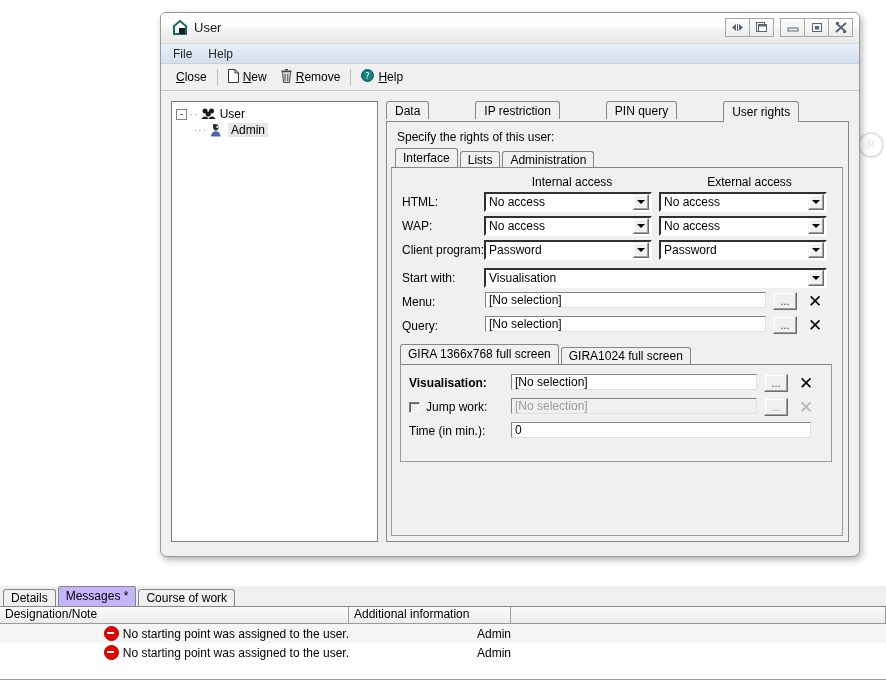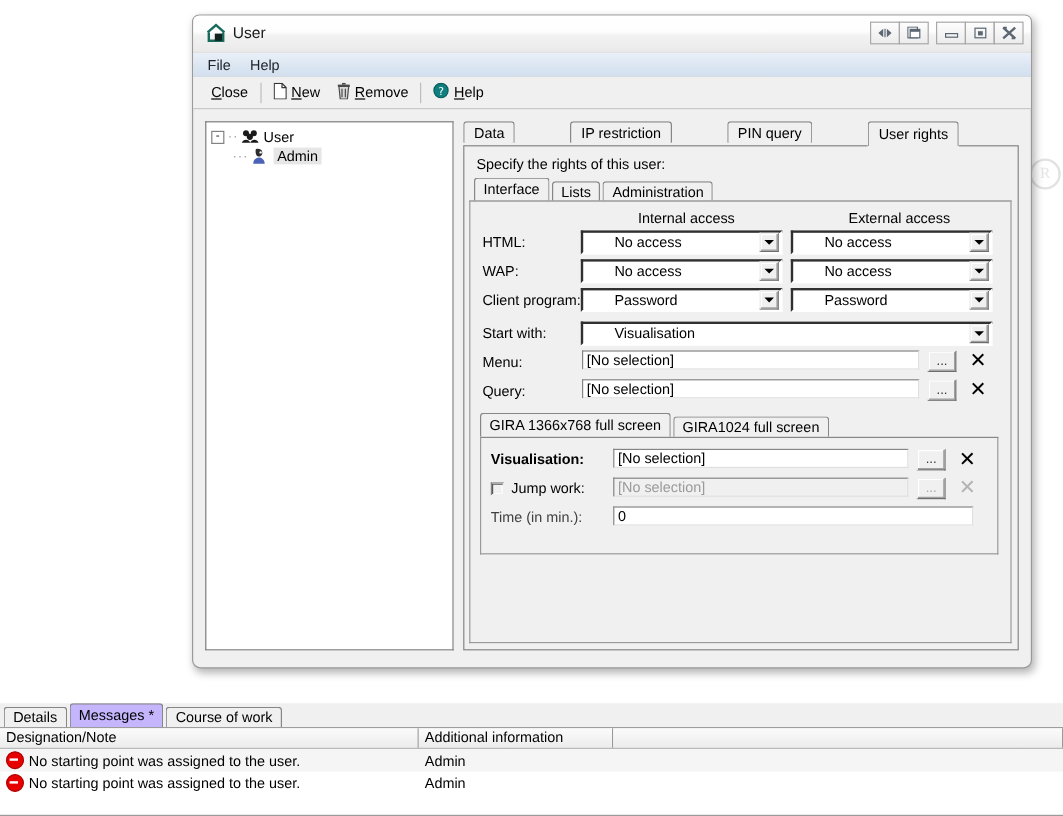--- a/index.html
+++ b/index.html
@@ -122,21 +122,21 @@
   }
 
   
   .colhdr{position:absolute;font-size:12px;text-align:center;}
   .frow{position:absolute;left:10px;height:20px;display:flex;align-items:center;}
   .flabel{font-size:12px;}
   .combo{
     position:absolute;height:20px;background:#fff;
     border:2px inset #dedede;border-top-color:#848484;border-left-color:#848484;
     border-right-color:#fff;border-bottom-color:#fff;
-    box-sizing:border-box;display:flex;align-items:center;padding-left:23px;
+    box-sizing:border-box;display:flex;align-items:center;
   }
   .combo .val{padding-left:3px;font-size:12px;flex:1;overflow:hidden;white-space:nowrap;}
   .cbtn{
     width:16px;height:16px;margin-right:1px;flex:0 0 auto;
     background:#f0f0f0;border:1px solid #f0f0f0;
     border-right-color:#6d6d6d;border-bottom-color:#6d6d6d;
     box-shadow:inset -1px -1px 0 #a0a0a0, inset 1px 1px 0 #ffffff;
     display:flex;align-items:center;justify-content:center;box-sizing:border-box;
   }
   .arrow{
@@ -163,21 +163,21 @@
     font-size:17px;font-weight:bold;line-height:1;color:#000;
     font-family:"DejaVu Sans",sans-serif;box-sizing:border-box;
   }
   .xbtn.disabled{color:#b4b4b4;}
   .chk{
     width:11px;height:11px;background:#f0f0f0;
     border:1px solid #f0f0f0;border-top-color:#808080;border-left-color:#808080;
     box-shadow:inset 1px 1px 0 #5a5a5a, inset -1px -1px 0 #ffffff;
     box-sizing:border-box;margin-right:6px;flex:0 0 auto;
   }
-  .muted{color:#404040;}
+  .muted{color:#000000;}
 
   
   .dock{position:absolute;left:0;top:586px;width:886px;height:94px;background:#f0f0f0;}
   .docktabs{display:flex;align-items:flex-end;height:20px;padding-left:3px;}
   .dtab{
     height:17px;padding:0 7px;font-size:12px;line-height:17px;
     background:#f0f0f0;border:1px solid #868686;border-bottom:none;
     border-radius:3px 3px 0 0;margin-right:2px;box-sizing:border-box;
   }
   .dtab.active{height:20px;line-height:19px;background:#c4b5fd;}
@@ -186,21 +186,21 @@
     background:#fff;border-top:1px solid #868686;border-bottom:1px solid #9a9a9a;
     box-sizing:border-box;
   }
   .ghdr{display:flex;height:16px;background:#f0f0f0;border-bottom:1px solid #9a9a9a;}
   .gh{
     font-size:12px;line-height:15px;padding-left:5px;box-sizing:border-box;
     border-right:1px solid #9a9a9a;background:linear-gradient(to bottom,#fbfbfb,#ececec);
   }
   .grow{display:flex;height:19px;align-items:center;font-size:12px;}
   .grow.alt{background:#f5f5f5;}
-  .gc{padding-left:5px;box-sizing:border-box;display:flex;align-items:center;gap:4px;}
+  .gc{padding-left:5px;box-sizing:border-box;display:flex;align-items:center;gap:4px;justify-content:flex-end;}
   .erricon{
     width:13px;height:13px;border-radius:50%;background:#e60000;
     border:1px solid #b00000;flex:0 0 auto;position:relative;
   }
   .erricon:after{
     content:"";position:absolute;left:2px;top:5px;width:7px;height:2px;background:#fff;
   }
 </style>
 </head>
 <body>

